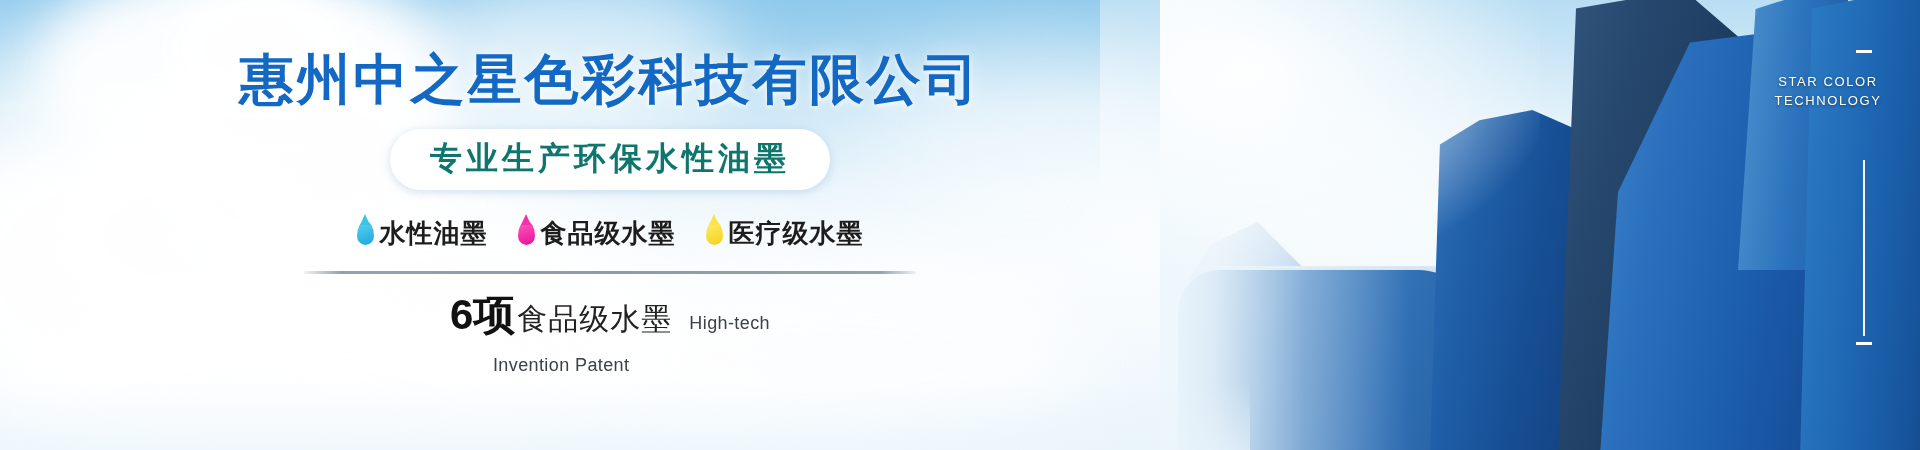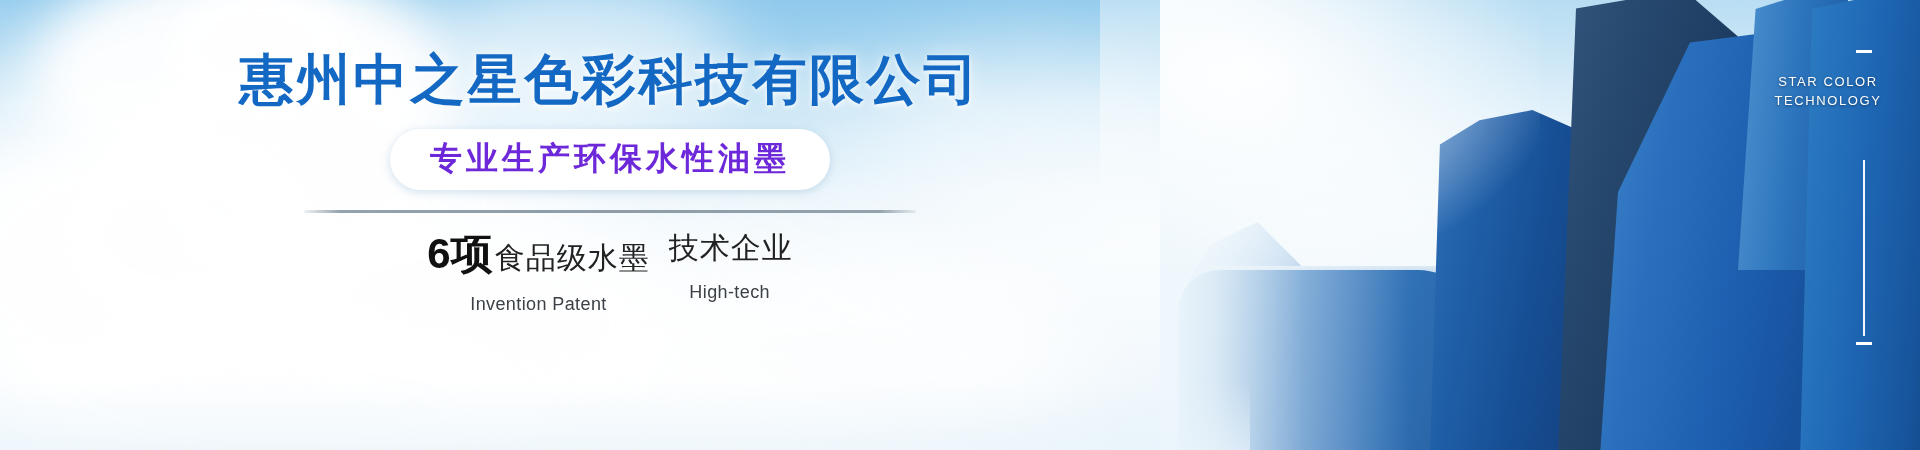--- a/index.html
+++ b/index.html
@@ -143,21 +143,21 @@
     color:#1268c3;white-space:nowrap;line-height:1;
     text-shadow:0 2px 5px rgba(255,255,255,.85),0 0 18px rgba(255,255,255,.7);
   }
   .pill{
     margin-top:23px;
     background:#ffffff;border-radius:34px;
     padding:11px 40px 13px 40px;
     box-shadow:0 2px 10px rgba(120,165,200,.35);
   }
   .pill-text{
-    font-size:32px;font-weight:bold;color:#6d28d9;letter-spacing:4px;
+    font-size:32px;font-weight:bold;color:#0f766e;letter-spacing:4px;
     white-space:nowrap;line-height:1.15;
   }
   .inks{
     margin-top:26px;display:flex;align-items:center;gap:30px;
   }
   .ink{display:flex;align-items:center;gap:6px;}
   .drop{
     width:17px;height:24px;flex:0 0 auto;
     border-radius:50% 50% 50% 50% / 62% 62% 38% 38%;
     transform:rotate(0deg);
@@ -241,34 +241,47 @@
   </div>
 
   <div class="content">
 
     <div class="headline">惠州中之星色彩科技有限公司</div>
 
     <div class="pill">
       <div class="pill-text">专业生产环保水性油墨</div>
     </div>
 
+    <div class="inks">
+      <div class="ink">
+        <span class="drop cy"></span>
+        <span class="ink-label">水性油墨</span>
+      </div>
+      <div class="ink">
+        <span class="drop mg"></span>
+        <span class="ink-label">食品级水墨</span>
+      </div>
+      <div class="ink">
+        <span class="drop yl"></span>
+        <span class="ink-label">医疗级水墨</span>
+      </div>
+    </div>
 
     <div class="divider"></div>
 
     <div class="badges">
       <div class="badge">
         <div class="badge-cn">
           <span class="cn-big">6项</span>
           <span class="cn-small">食品级水墨</span>
         </div>
         <div class="badge-en">Invention Patent</div>
       </div>
       <div class="badge">
         <div class="badge-cn">
-          <span class="cn-small">技术企业</span>
         </div>
         <div class="badge-en">High-tech</div>
       </div>
     </div>
 
   </div>
 
   <div class="bottom-fade"></div>
 </div>
 

